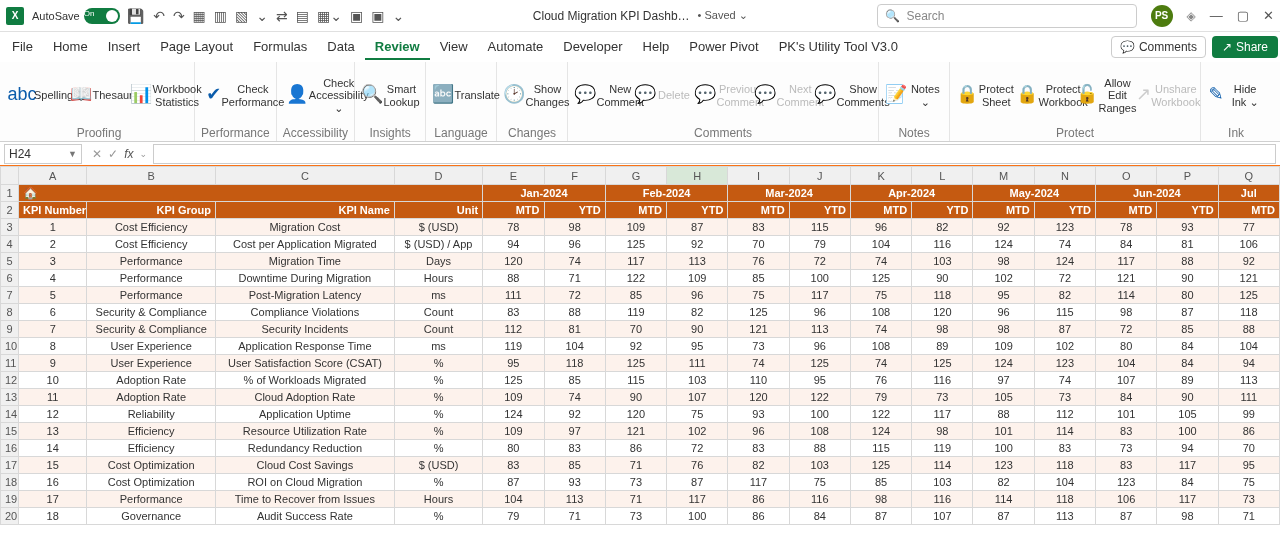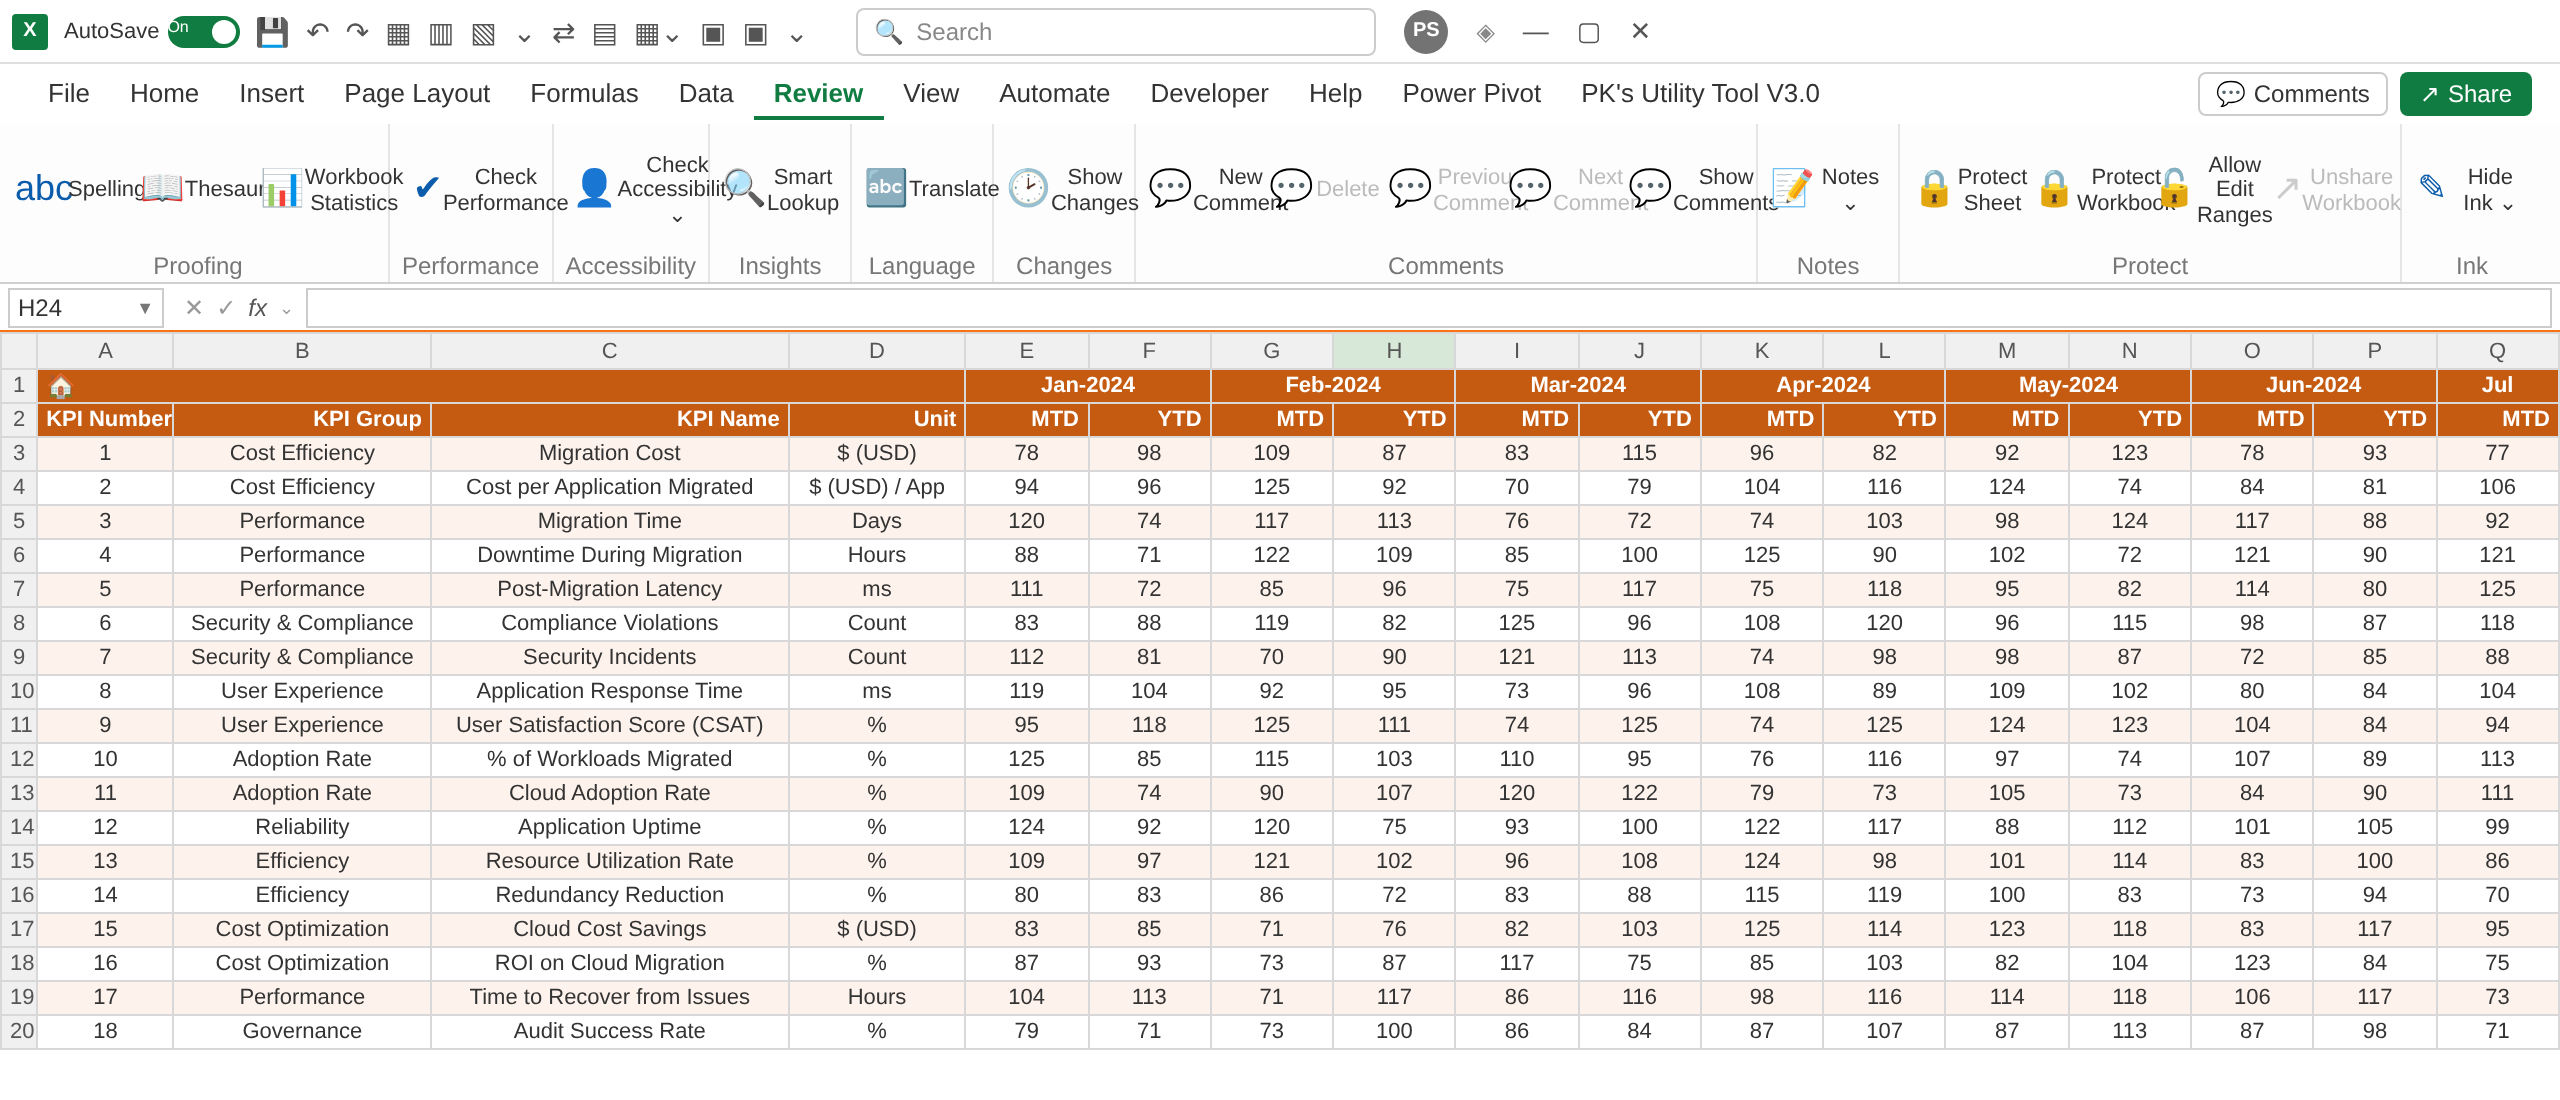--- a/index.html
+++ b/index.html
@@ -11,23 +11,23 @@
 .titlebar .autosave-toggle{width:36px;height:16px;background:#107c41;border-radius:8px;position:relative}
 .titlebar .autosave-toggle::after{content:"";position:absolute;right:2px;top:2px;width:12px;height:12px;background:#fff;border-radius:50%}
 .titlebar .autosave-toggle .on{position:absolute;left:0;top:1px;color:#fff;font-size:8px}
 .titlebar .qat{display:flex;align-items:center;gap:8px;margin-right:12px}
 .titlebar .qat span{color:#555;font-size:14px}
 .titlebar .doc-title{margin-left:auto;margin-right:auto;display:flex;align-items:center;gap:8px}
 .titlebar .doc-name{font-size:12px;color:#333}
 .titlebar .saved{font-size:11px;color:#555;display:flex;align-items:center;gap:2px}
 .titlebar .search{flex:0 0 260px;height:24px;border:1px solid #ccc;border-radius:4px;display:flex;align-items:center;padding:0 8px;gap:6px;color:#888;margin-left:12px}
 .titlebar .right{display:flex;align-items:center;gap:14px;margin-left:14px}
-.titlebar .avatar{width:22px;height:22px;border-radius:50%;background:#737373;color:#fff;display:flex;align-items:center;justify-content:center;font-size:10px;font-weight:bold}
+.titlebar .avatar{width:22px;height:22px;border-radius:50%;background:#4d7c0f;color:#fff;display:flex;align-items:center;justify-content:center;font-size:10px;font-weight:bold}
 .titlebar .win-btn{font-size:13px;color:#555}
-.menubar{height:30px;display:flex;align-items:center;padding:0 14px;gap:0}
+.menubar{height:30px;display:flex;align-items:center;padding:0 2px;gap:0}
 .menubar .tab{padding:4px 10px;font-size:13px;color:#333;cursor:pointer}
 .menubar .tab.active{color:#107c41;border-bottom:2px solid #107c41;font-weight:600}
 .menubar .right{margin-left:auto;display:flex;gap:6px}
 .menubar .comments-btn{border:1px solid #ccc;border-radius:4px;padding:3px 8px;font-size:12px;display:flex;align-items:center;gap:4px}
 .menubar .share-btn{background:#107c41;color:#fff;border-radius:4px;padding:3px 10px;font-size:12px;display:flex;align-items:center;gap:4px}
 .ribbon{height:80px;display:flex;border-bottom:1px solid #d0d0d0;padding:0 4px;background:#fdfdfd}
 .ribbon .group{display:flex;flex-direction:column;align-items:center;justify-content:space-between;padding:2px 6px 0;border-right:1px solid #e5e5e5}
 .ribbon .group:last-child{border-right:none}
 .ribbon .items{display:flex;gap:2px;flex:1}
 .ribbon .item{display:flex;flex-direction:row;align-items:center;justify-content:flex-start;width:48px;padding-top:2px;font-size:11px;text-align:center;line-height:1.1;color:#333}
@@ -77,20 +77,24 @@
     <span>▥</span>
     <span>▧</span>
     <span>⌄</span>
     <span>⇄</span>
     <span>▤</span>
     <span>▦⌄</span>
     <span>▣</span>
     <span>▣</span>
     <span>⌄</span>
   </div>
+  <div class="doc-title">
+    <span class="doc-name">Cloud Migration KPI Dashb…</span>
+    <span class="saved">• Saved ⌄</span>
+  </div>
   <div class="search">
     <span>🔍</span>
     <span>Search</span>
   </div>
   <div class="right">
     <div class="avatar">PS</div>
     <span style="color:#888">◈</span>
     <span class="win-btn">—</span>
     <span class="win-btn">▢</span>
     <span class="win-btn">✕</span>

